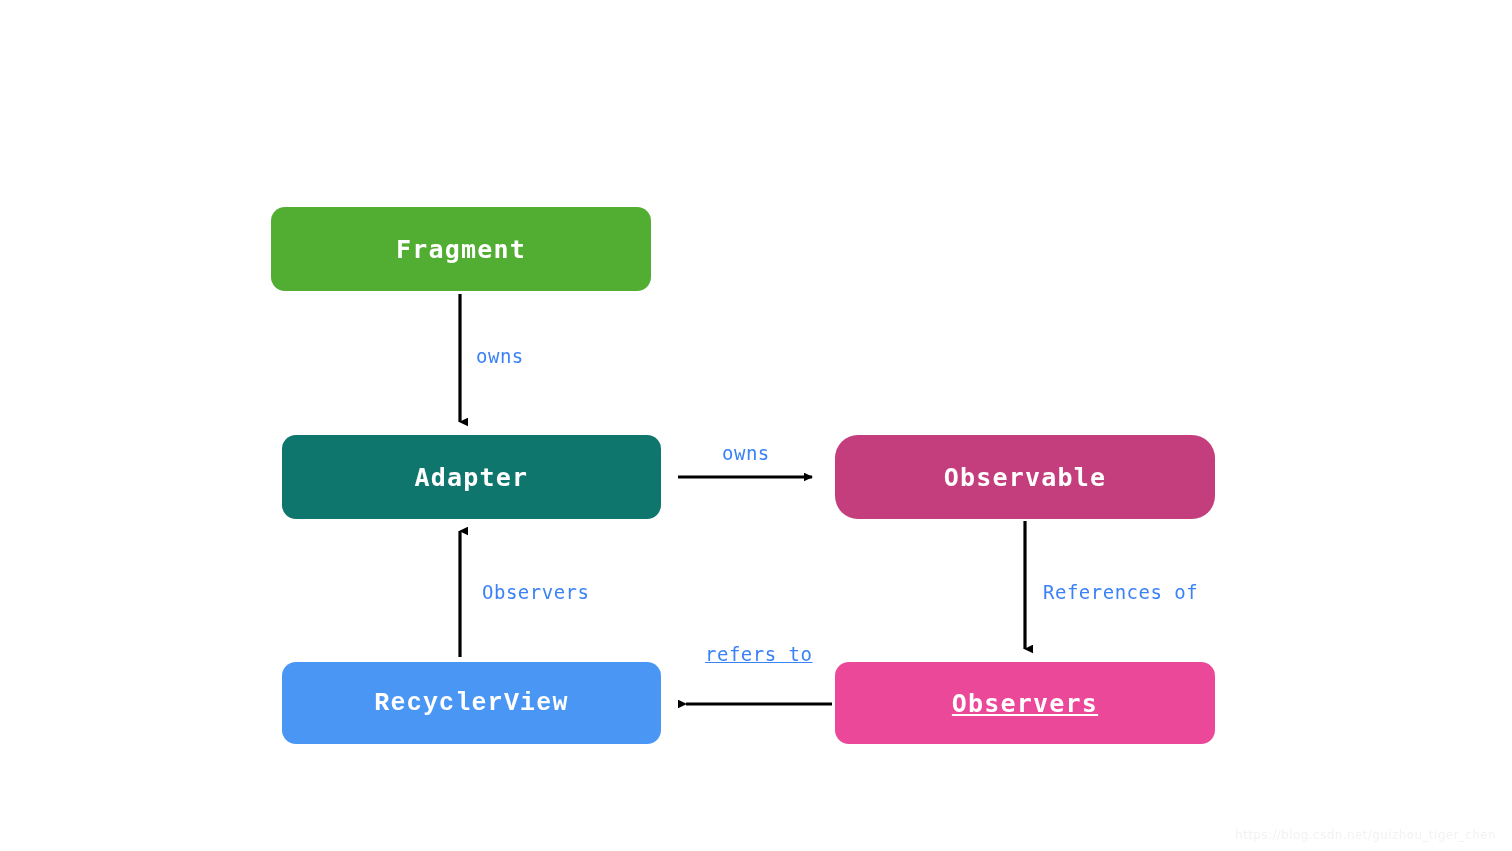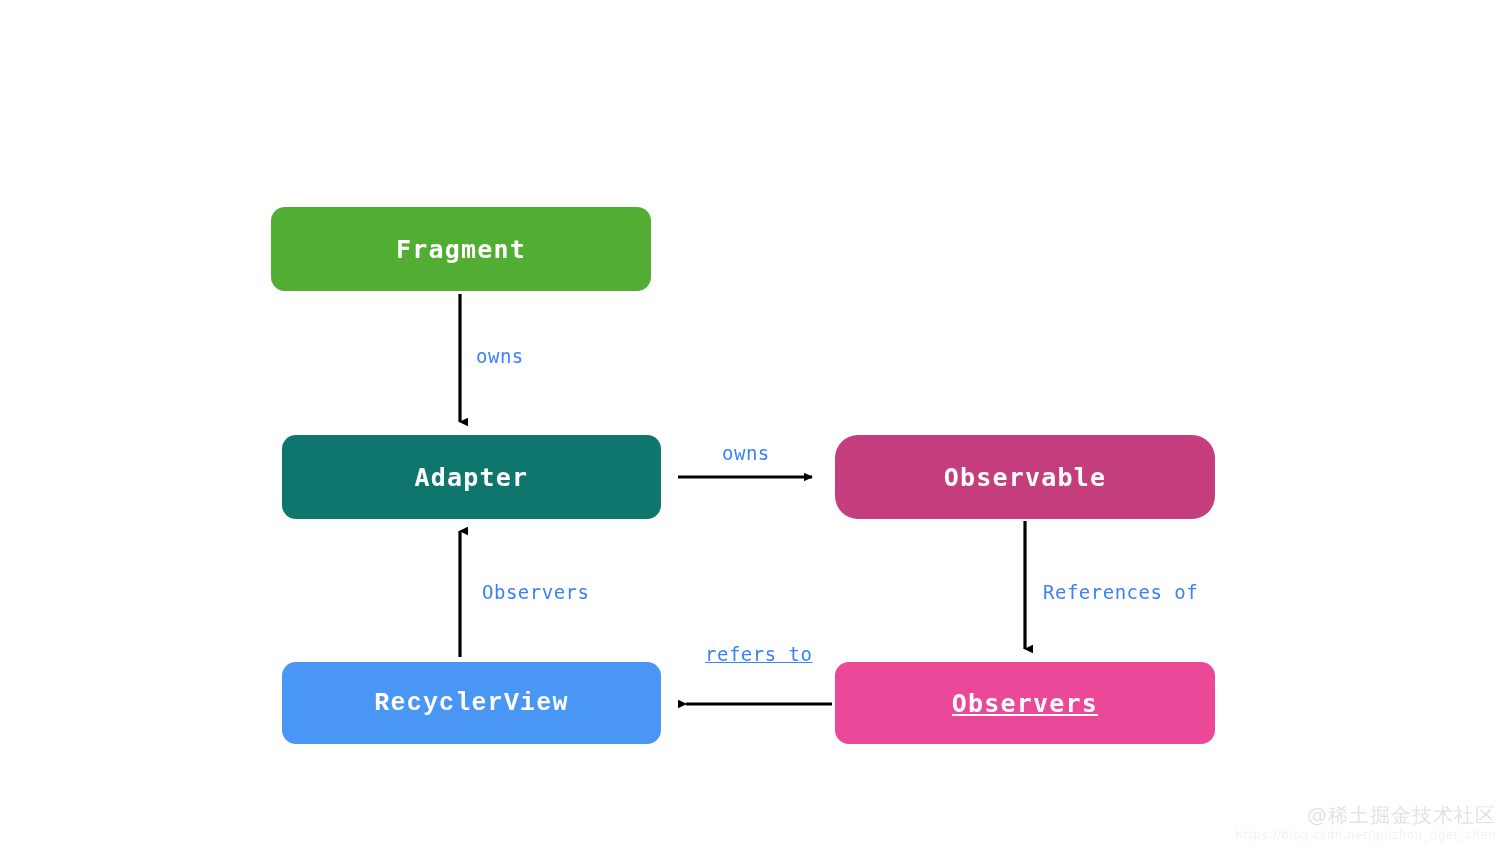--- a/index.html
+++ b/index.html
@@ -181,15 +181,14 @@
 
 <div class="edge-label" id="label-owns-horizontal">owns</div>
 
 <div class="edge-label" id="label-references">Observers</div>
 
 <div class="edge-label" id="label-arraylist">References of</div>
 
 <div class="edge-label" id="label-refers-to">refers to</div>
 
 <div id="watermark">
-  <div id="watermark-title">@稀土掘金技术社区</div>
   <div id="watermark-url">https://blog.csdn.net/guizhou_tiger_chen</div>
 </div>
 
 </body></html>

